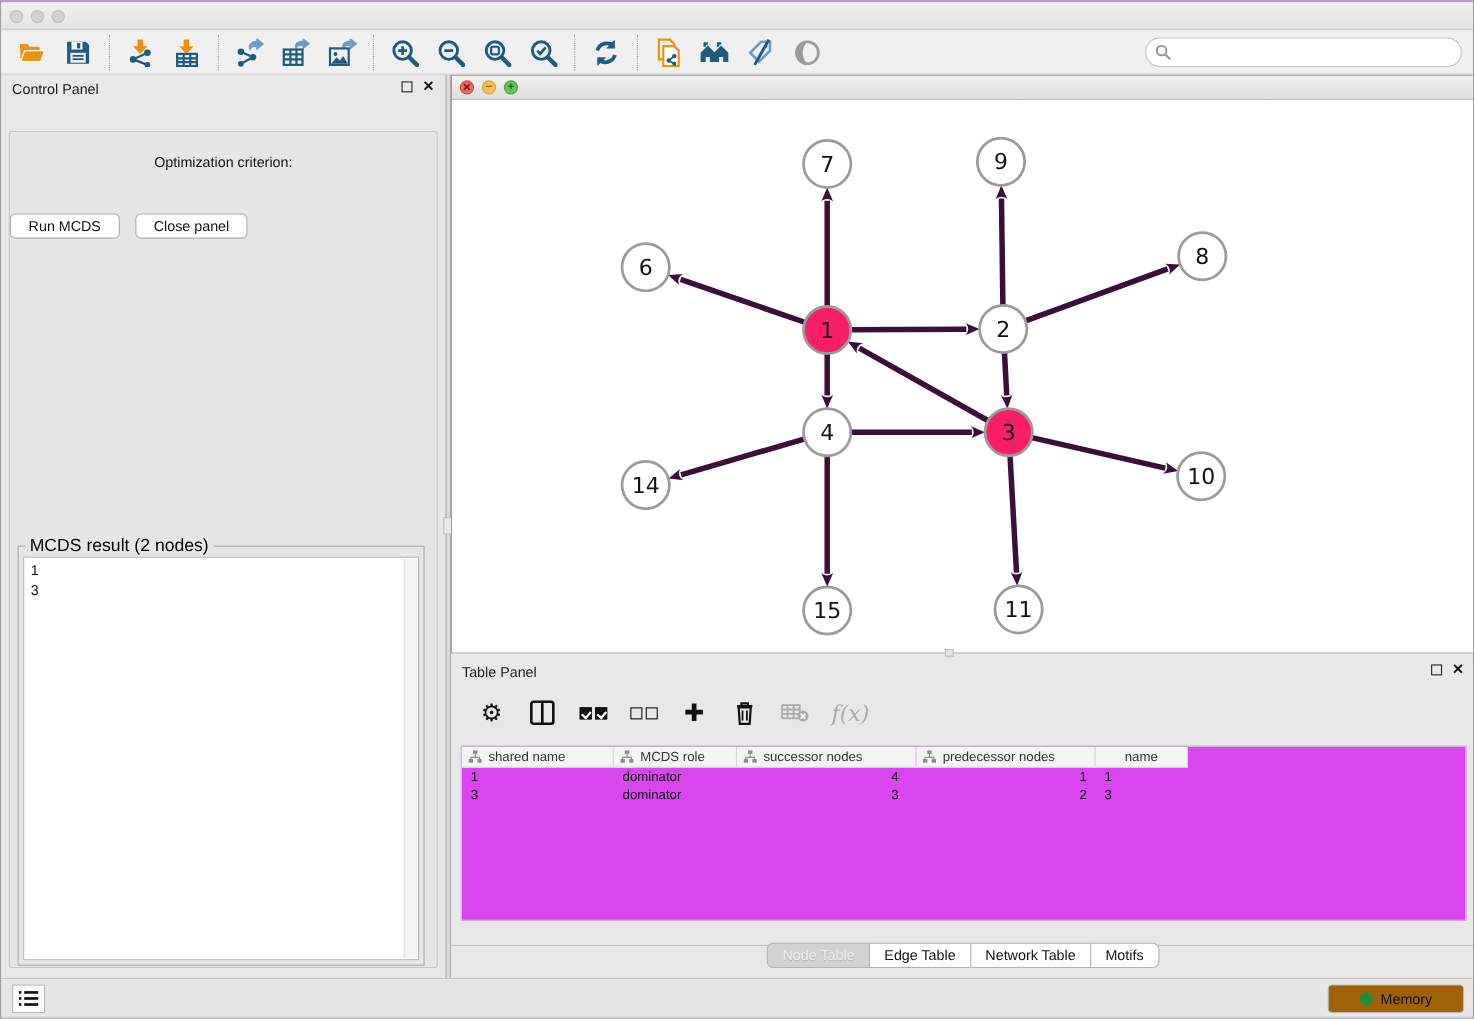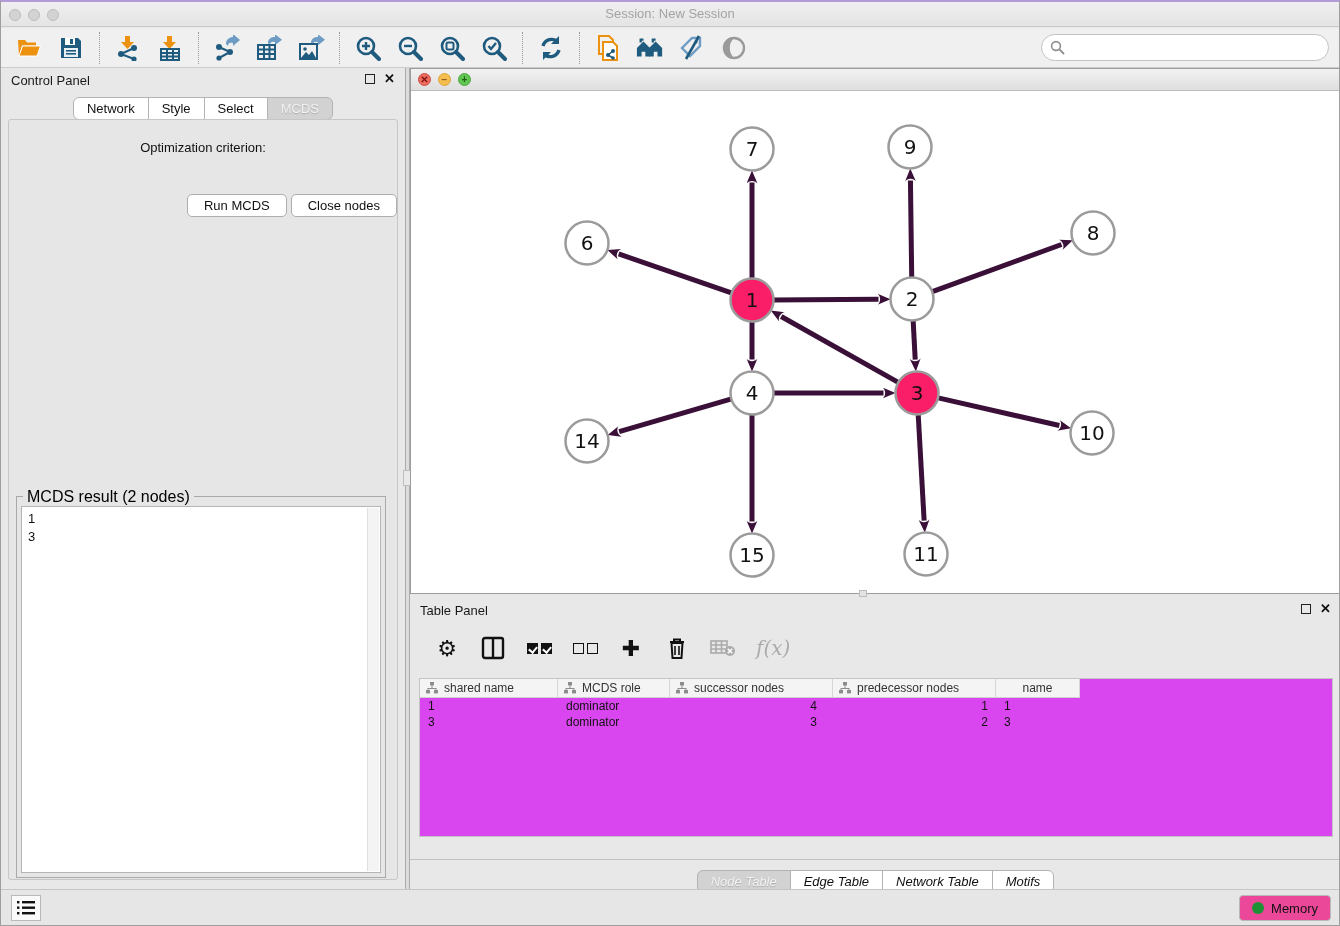--- a/index.html
+++ b/index.html
@@ -45,21 +45,21 @@
   .cp-content { position:absolute; left:7px; right:7px; top:51px; bottom:12px;
                 background:#E6E6E6; border:1px solid #C6C6C6; border-radius:3px; }
   .opt-label { position:absolute; left:0; right:0; top:20px; text-align:center; font-size:13px; color:#111; }
   .dropdown { position:absolute; left:38px; right:42px; top:42px; height:22px; background:#FFFFFF;
               border:1px solid #ADADAD; border-radius:5px; font-size:13px; color:#111;
               padding:2px 26px 0 10px; cursor:pointer; }
   .dd-arrows { position:absolute; right:7px; top:4px; display:flex; flex-direction:column; gap:2px; }
   .dd-arrows i { width:0; height:0; border-left:4px solid transparent; border-right:4px solid transparent; display:block; }
   .dd-up { border-bottom:5px solid #555; }
   .dd-down { border-top:5px solid #555; }
-  .cp-buttons { position:absolute; left:0; right:0; top:74px; display:flex; justify-content:flex-end; gap:4px; }
+  .cp-buttons { position:absolute; left:0; right:0; top:74px; display:flex; justify-content:flex-start; gap:14px; }
   .btn { background:#FFFFFF; border:1px solid #ADADAD; border-radius:5px; font-size:13px; color:#111;
          padding:3px 16px; cursor:pointer; }
 
   .groupbox { position:absolute; left:7px; right:11px; top:376px; bottom:1px; border:1px solid #A9A9A9; }
   .groupbox-legend { position:absolute; left:6px; top:-9px; background:#E6E6E6; padding:0 4px;
                      font-size:16px; color:#000000; }
   .result-area { position:absolute; left:4px; right:4px; top:9px; bottom:4px; background:#FFFFFF;
                  border:1px solid #B5B5B5; font-size:13px; color:#111; padding:3px 6px; line-height:18px; }
   .result-scrollbar { position:absolute; right:1px; top:1px; bottom:1px; width:12px;
                       background:#F4F4F4; border-left:1px solid #E0E0E0; }
@@ -98,50 +98,49 @@
   .data-table { position:absolute; left:9px; top:80px; width:914px; height:159px;
                 background:#d946ef; border:1px solid #C4C4C4; overflow:hidden; }
   .dt-header { display:flex; height:19px; }
   .dt-hcell { background:#F4F4F4; border-right:1px solid #D6D6D6; border-bottom:1px solid #CFCFCF;
               font-size:12px; color:#333; display:flex; align-items:center; gap:6px; padding-left:6px; cursor:pointer; }
   .dt-row { display:flex; height:16px; }
   .dt-cell { font-size:12px; color:#111; padding:1px 8px 0 8px; white-space:nowrap; overflow:hidden; }
   .dt-cell.num { text-align:right; }
 
   .tp-bottom-line { position:absolute; left:0; right:0; top:261px; border-top:1px solid #C2C2C2; }
-  .tp-tabs { top:272px;font-style:italic; }
+  .tp-tabs { top:259px; }
 
   
   .statusbar { position:absolute; left:0; bottom:0; width:100%; height:36px;
                background:#E6E6E6; border-top:1px solid #C6C6C6; }
   .list-btn { position:absolute; left:10px; top:5px; width:30px; height:26px; background:#FAFAFA;
               border:1px solid #B9B9B9; display:flex; align-items:center; justify-content:center; cursor:pointer; }
-  .memory-btn { position:absolute; right:8px; top:5px; height:26px; background:#ec4899;
+  .memory-btn { position:absolute; right:8px; top:5px; height:26px; background:#a16207;
                 border:1px solid #B9B9B9; border-radius:4px; display:flex; align-items:center;
-                gap:7px; padding:0 12px; font-size:13px; color:#111; cursor:pointer; }
+                gap:7px; padding:0 28px; font-size:13px; color:#111; cursor:pointer; }
   .mem-dot { width:12px; height:12px; border-radius:50%; background:#1F9135; display:block; }
 
   .checkbox-pair { display:flex; gap:3px; }
   .cb { width:11px; height:11px; border:1.5px solid #111; position:relative; }
   .cb.checked { background:#111; }
   .cb.checked::after { content:""; position:absolute; left:2px; top:1px; width:4px; height:6px;
                        border:solid #FFF; border-width:0 2px 2px 0; transform:rotate(40deg); }
 </style>
 </head>
 <body>
 
 <div class="window">
 
   <div class="titlebar">
     <div class="traffic">
       <span></span>
       <span></span>
       <span></span>
     </div>
-    <div class="win-title">Session: New Session</div>
   </div>
 
   <div class="toolbar">
     <div class="tb-group">
       <div class="tb-btn">
         <svg width="26" height="24" viewBox="0 0 26 24">
             <path d="M2 4 h7 l2 2.5 h9 v3 H6 L3 20 Z" fill="#EC9210"></path>
             <path d="M6.5 10 h18 l-3.5 10 H3 Z" fill="#EC9210" stroke="#FFF" stroke-width="1"></path>
           </svg>
       </div>
@@ -293,31 +292,25 @@
   </div>
 
   <div class="control-panel">
     <div class="dock-header">
       <span class="dock-title">Control Panel</span>
       <span class="dock-btns">
         <span class="float-icon"></span>
         <span class="close-icon">✕</span>
       </span>
     </div>
-    <div class="seg-tabs cp-tabs">
-      <span class="seg-tab">Network</span>
-      <span class="seg-tab">Style</span>
-      <span class="seg-tab">Select</span>
-      <span class="seg-tab active">MCDS</span>
-    </div>
     <div class="cp-content">
       <div class="opt-label">Optimization criterion:</div>
       <div class="cp-buttons">
         <button class="btn">Run MCDS</button>
-        <button class="btn">Close nodes</button>
+        <button class="btn">Close panel</button>
       </div>
       <div class="groupbox">
         <span class="groupbox-legend">MCDS result (2 nodes)</span>
         <div class="result-area">
           <div>1</div>
           <div>3</div>
           <div class="result-scrollbar"></div>
         </div>
       </div>
     </div>

